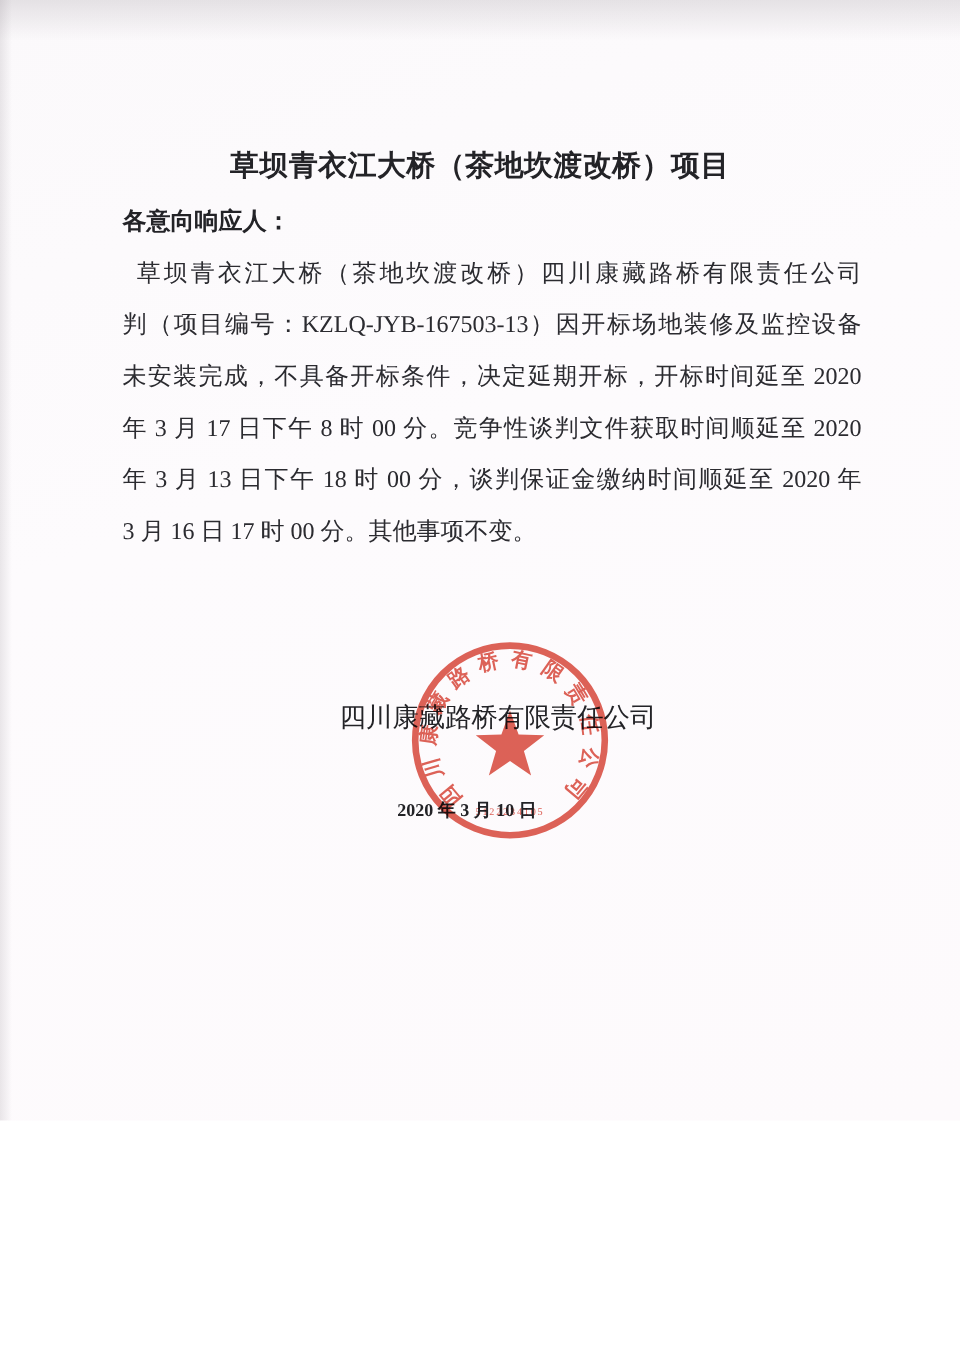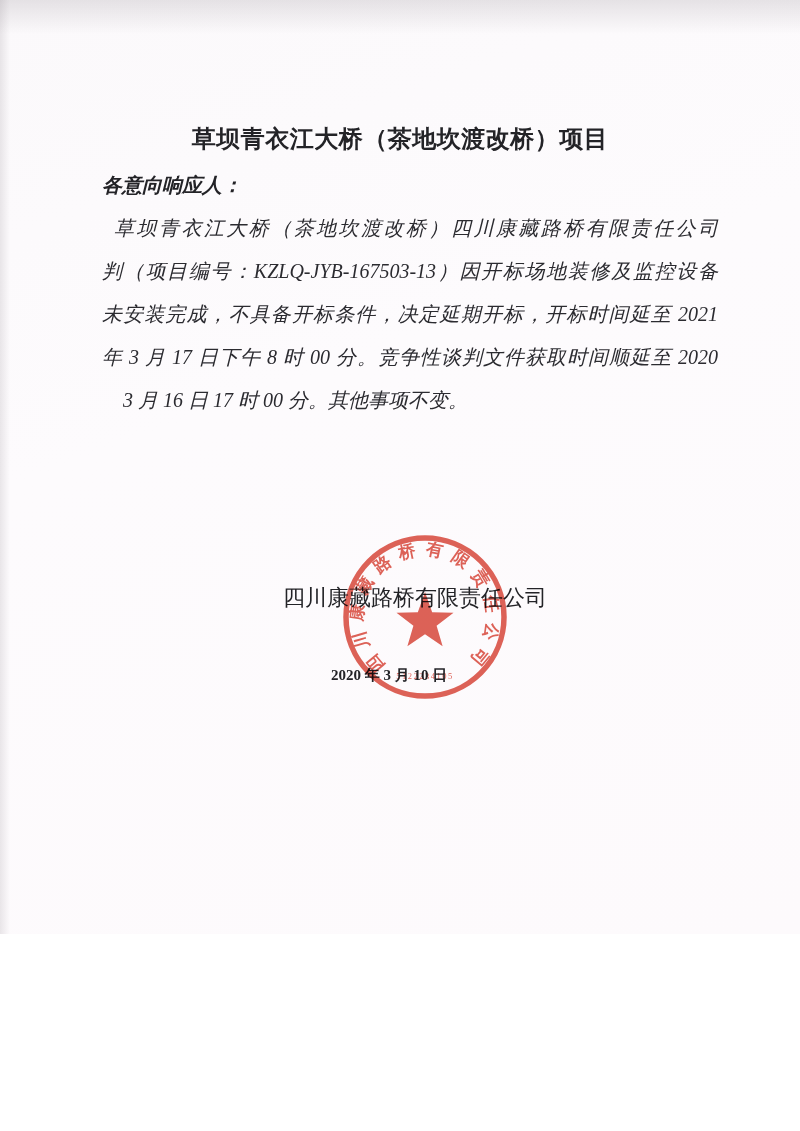--- a/index.html
+++ b/index.html
@@ -22,32 +22,32 @@
   .scan-left {
     position: absolute; top: 0; left: 0; bottom: 0; width: 10px;
     background: linear-gradient(90deg, rgba(110,100,110,0.14), rgba(110,100,110,0.0));
     pointer-events: none;
   }
   .title-block { padding-top: 116px; text-align: center; }
   .title-line {
     font-size: 24px; font-weight: bold; line-height: 46px;
     letter-spacing: 0.5px; color: #232327;
   }
-  .content { margin-left: 102px; width: 616px; font-style: italic; }
+  .content { margin-left: 102px; width: 616px; }
   .salutation {
     font-size: 20px; font-weight: bold; line-height: 43px;
     margin-top: 2px; color: #232327;
   }
   .bline {
     font-size: 20px; line-height: 43px;
     text-align: justify; text-align-last: justify;
     color: #2b2b30;
   }
   .bline.first { text-indent: 12px; }
-  .bline.last { text-align: left; text-align-last: left; margin-left: 21px; }
+  .bline.last { text-align: left; text-align-last: left; }
   .sig-company {
     position: absolute; left: 283px; top: 583px;
     font-size: 22px; color: #232327; letter-spacing: 0px;
   }
   .sig-date {
     position: absolute; left: 331px; top: 666px;
     font-size: 15px; color: #232327; font-weight: bold;
   }
   .seal {
     position: absolute; left: 315px; top: 507px;
@@ -68,22 +68,23 @@
 
   <div class="title-block">
     <div class="title-line">草坝青衣江大桥（茶地坎渡改桥）项目</div>
   </div>
 
   <div class="content">
     <div class="salutation">各意向响应人：</div>
     <div>
       <div class="bline first">草坝青衣江大桥（茶地坎渡改桥）四川康藏路桥有限责任公司</div>
       <div class="bline">判（项目编号：KZLQ-JYB-167503-13）因开标场地装修及监控设备</div>
-      <div class="bline">未安装完成，不具备开标条件，决定延期开标，开标时间延至 2021</div>
+      <div class="bline">未安装完成，不具备开标条件，决定延期开标，开标时间延至 2020</div>
       <div class="bline">年 3 月 17 日下午 8 时 00 分。竞争性谈判文件获取时间顺延至 2020</div>
+      <div class="bline">年 3 月 13 日下午 18 时 00 分，谈判保证金缴纳时间顺延至 2020 年</div>
       <div class="bline last">3 月 16 日 17 时 00 分。其他事项不变。</div>
     </div>
   </div>
 
   <div class="sig-company">四川康藏路桥有限责任公司</div>
   <div class="sig-date">2020 年 3 月 10 日</div>
 
   <svg class="seal" viewBox="0 0 220 220">
     <defs>
       <path id="sealArc" d="M 66.16 153.84 A 62 62 0 1 1 153.84 153.84" fill="none"></path>

